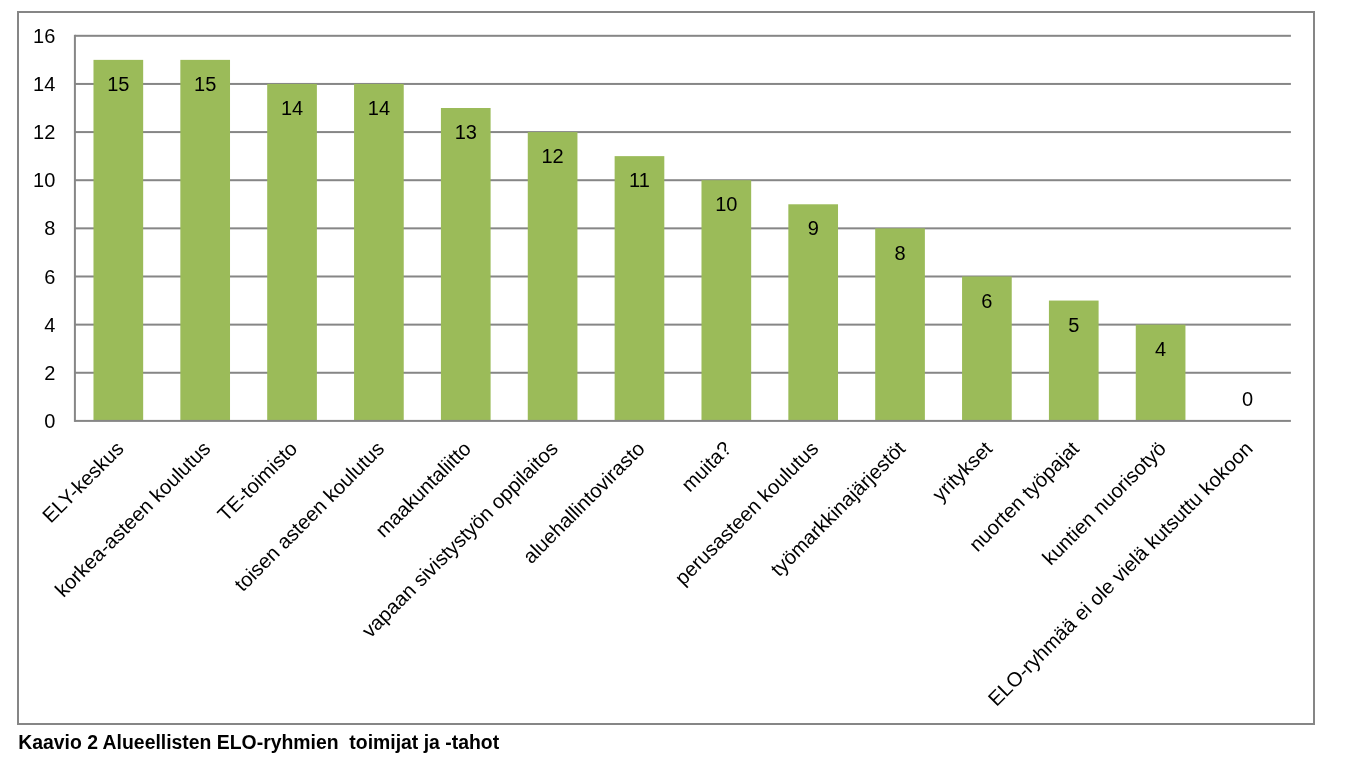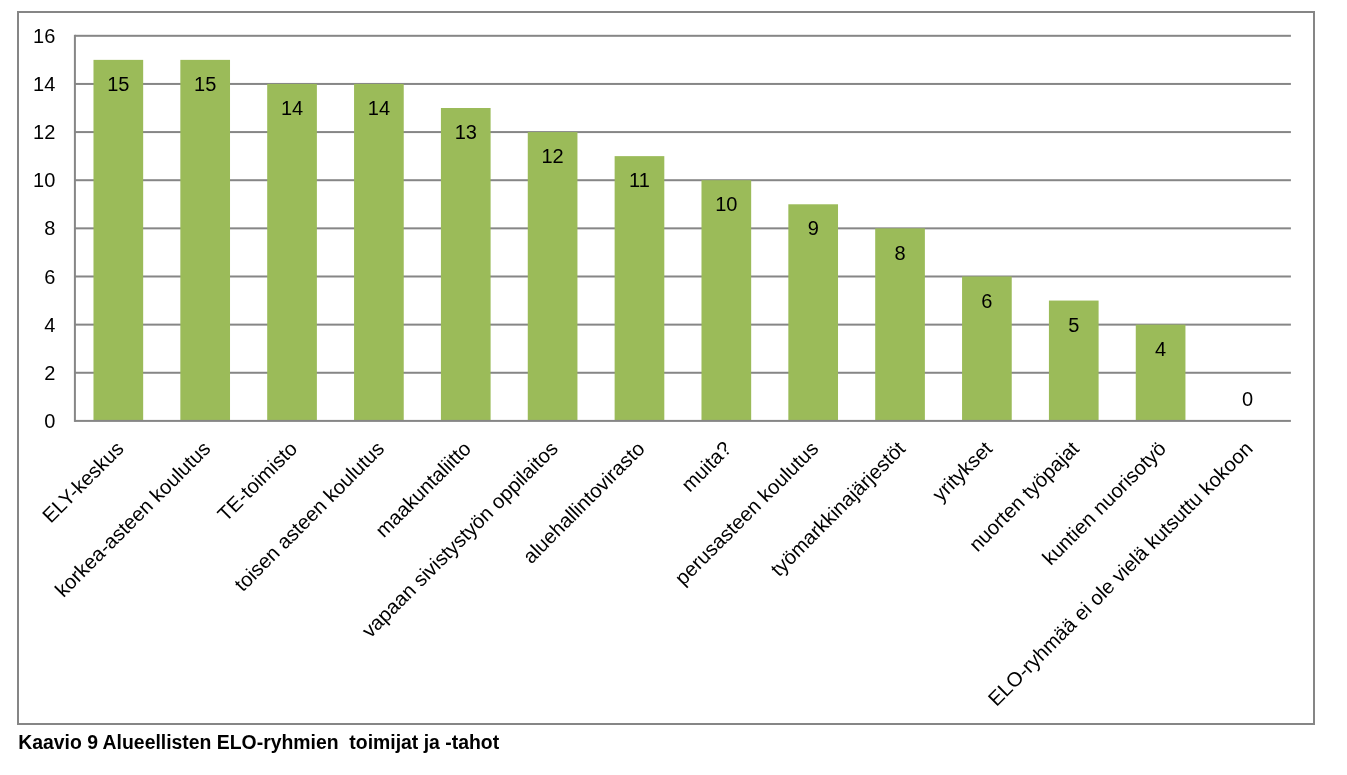--- a/index.html
+++ b/index.html
@@ -87,14 +87,14 @@
           <text x="715.83" y="438.9" text-anchor="end" font-size="20.3" fill="#000000" transform="rotate(-45 715.83 438.9)">muita?</text>
           <text x="802.69" y="438.9" text-anchor="end" font-size="20.3" fill="#000000" transform="rotate(-45 802.69 438.9)">perusasteen koulutus</text>
           <text x="889.54" y="438.9" text-anchor="end" font-size="20.3" fill="#000000" transform="rotate(-45 889.54 438.9)">työmarkkinajärjestöt</text>
           <text x="976.4" y="438.9" text-anchor="end" font-size="20.3" fill="#000000" transform="rotate(-45 976.4 438.9)">yritykset</text>
           <text x="1063.26" y="438.9" text-anchor="end" font-size="20.3" fill="#000000" transform="rotate(-45 1063.26 438.9)">nuorten työpajat</text>
           <text x="1150.11" y="438.9" text-anchor="end" font-size="20.3" fill="#000000" transform="rotate(-45 1150.11 438.9)">kuntien nuorisotyö</text>
           <text x="1236.97" y="438.9" text-anchor="end" font-size="20.3" fill="#000000" transform="rotate(-45 1236.97 438.9)">ELO-ryhmää ei ole vielä kutsuttu kokoon</text>
         </g>
       </svg>
   </div>
-  <div class="caption">Kaavio 9 Alueellisten ELO-ryhmien  toimijat ja -tahot</div>
+  <div class="caption">Kaavio 2 Alueellisten ELO-ryhmien  toimijat ja -tahot</div>
 </div>
 
 </body></html>

